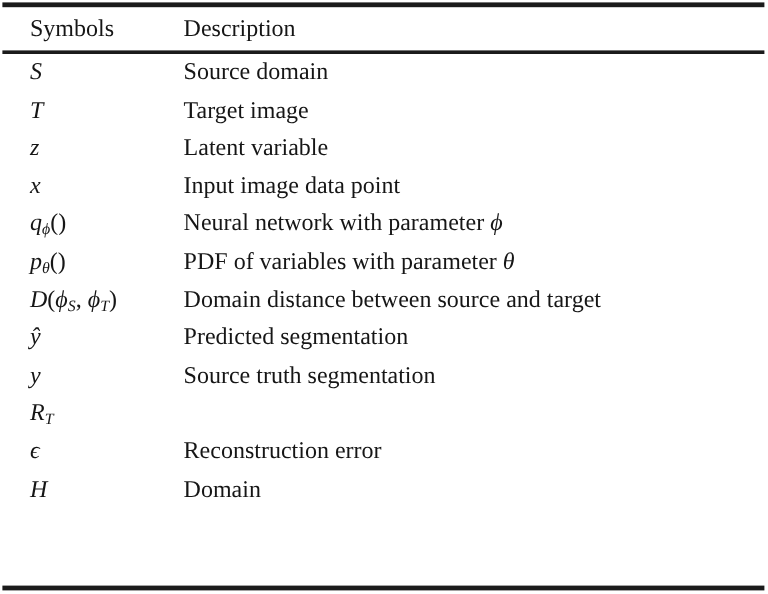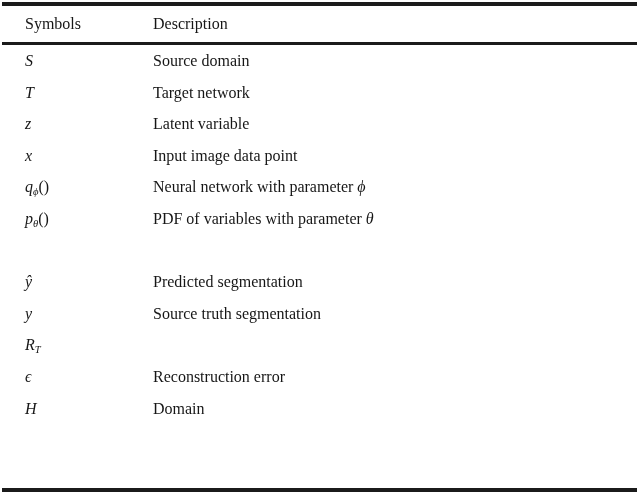--- a/index.html
+++ b/index.html
@@ -7,21 +7,21 @@
     padding: 0;
     background: #ffffff;
   }
   .page {
     position: relative;
     width: 640px;
     height: 495px;
     background: var(--bg-color, #ffffff);
     font-family: "Liberation Serif", "DejaVu Serif", serif;
     color: var(--text-color, #161616);
-    font-size: 16px;
+    font-size: 20px;
     overflow: hidden;
   }
   .rule {
     position: absolute;
     left: 2px;
     width: 635px;
     background: var(--rule-color, #1b1b1b);
   }
   .rule-top    { top: 2px;   height: 4px; }
   .rule-mid    { top: 42px;  height: 3px; }
@@ -90,39 +90,41 @@
 
   <div class="rule rule-mid"></div>
 
   <div class="table-body">
       <div class="row">
         <span class="sym"><span class="seg-i">S</span></span>
         <span class="desc"><span class="seg-n">Source domain</span></span>
       </div>
       <div class="row">
         <span class="sym"><span class="seg-i">T</span></span>
-        <span class="desc"><span class="seg-n">Target network</span></span>
+        <span class="desc"><span class="seg-n">Target image</span></span>
       </div>
       <div class="row">
         <span class="sym"><span class="seg-i">z</span></span>
         <span class="desc"><span class="seg-n">Latent variable</span></span>
       </div>
       <div class="row">
         <span class="sym"><span class="seg-i">x</span></span>
         <span class="desc"><span class="seg-n">Input image data point</span></span>
       </div>
       <div class="row">
         <span class="sym"><span class="seg-i">q</span><span class="seg-s">ϕ</span><span class="seg-n">()</span></span>
         <span class="desc"><span class="seg-n">Neural network with parameter </span><span class="seg-i">ϕ</span></span>
       </div>
       <div class="row">
         <span class="sym"><span class="seg-i">p</span><span class="seg-s">θ</span><span class="seg-n">()</span></span>
         <span class="desc"><span class="seg-n">PDF of variables with parameter </span><span class="seg-i">θ</span></span>
       </div>
       <div class="row">
+        <span class="sym"><span class="seg-i">D</span><span class="seg-n">(</span><span class="seg-i">ϕ</span><span class="seg-s">S</span><span class="seg-n">, </span><span class="seg-i">ϕ</span><span class="seg-s">T</span><span class="seg-n">)</span></span>
+        <span class="desc"><span class="seg-n">Domain distance between source and target</span></span>
       </div>
       <div class="row">
         <span class="sym"><span class="seg-i">ŷ</span></span>
         <span class="desc"><span class="seg-n">Predicted segmentation</span></span>
       </div>
       <div class="row">
         <span class="sym"><span class="seg-i">y</span></span>
         <span class="desc"><span class="seg-n">Source truth segmentation</span></span>
       </div>
       <div class="row">

